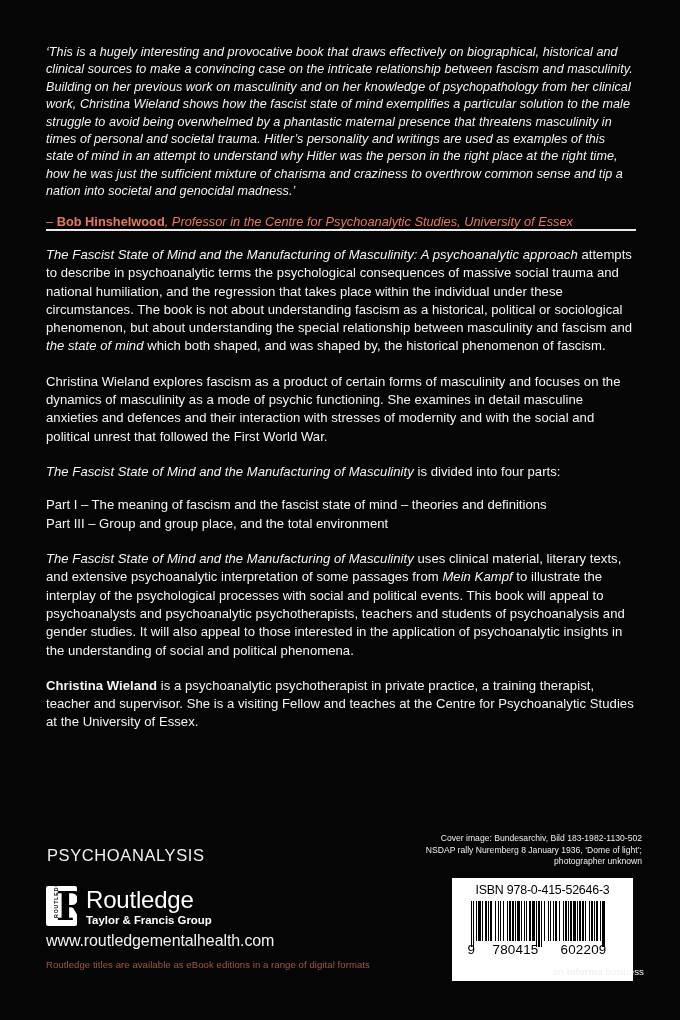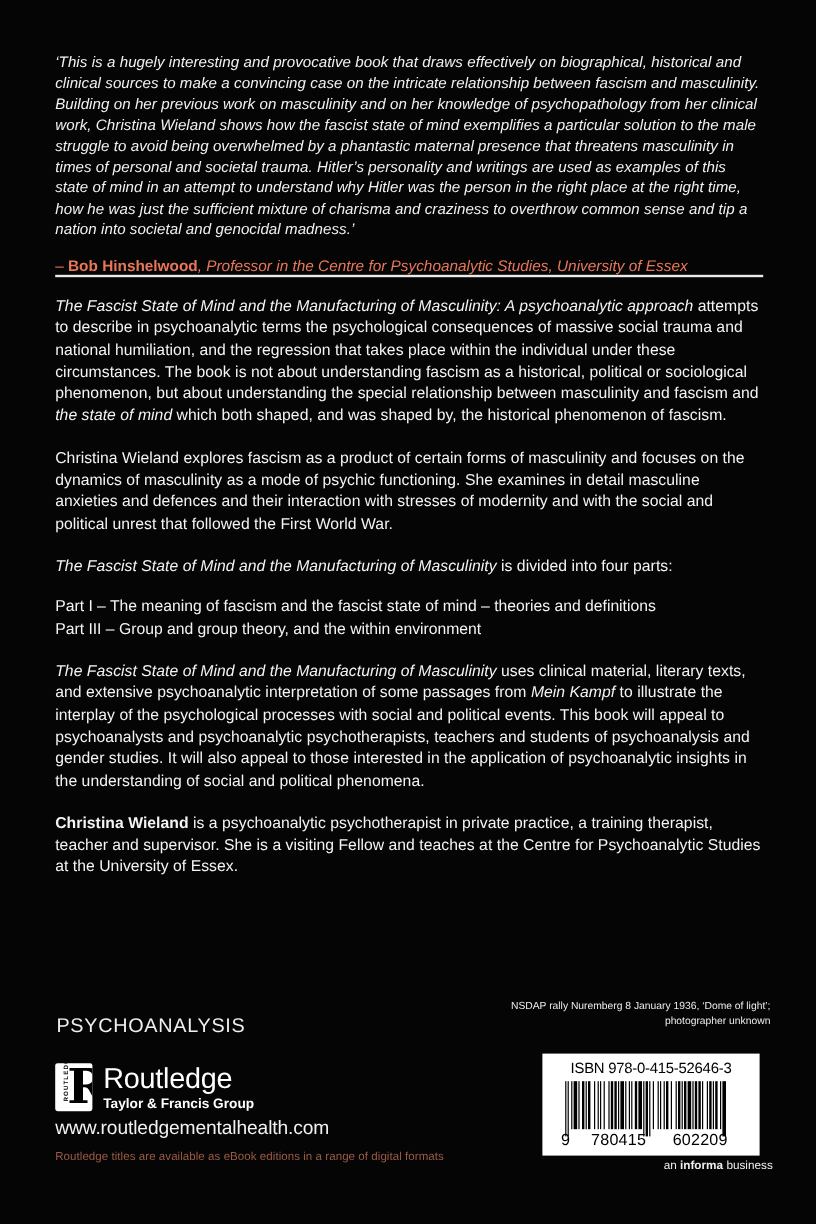--- a/index.html
+++ b/index.html
@@ -190,21 +190,21 @@
     color: #9d5a48;
     letter-spacing: 0.05px;
   }
 
   
   .barcode-box {
     position: absolute;
     left: 452px;
     top: 878px;
     width: 181px;
-    height: 85px;
+    height: 103px;
     background: #ffffff;
     box-sizing: border-box;
     padding: 5px 0 0 0;
   }
   .isbn-text {
     text-align: center;
     color: #000000;
     font-size: 12.4px;
     letter-spacing: -0.2px;
     font-family: "Liberation Sans", sans-serif;
@@ -266,35 +266,36 @@
     </p>
 
     <p class="para">Christina Wieland explores fascism as a product of certain forms of masculinity and focuses on the dynamics of masculinity as a mode of psychic functioning. She examines in detail masculine anxieties and defences and their interaction with stresses of modernity and with the social and political unrest that followed the First World War.</p>
 
     <p class="para tight">
       <span class="ital">The Fascist State of Mind and the Manufacturing of Masculinity</span><span> is divided into four parts:</span>
     </p>
 
     <ul class="parts-list">
       <li>Part I – The meaning of fascism and the fascist state of mind – theories and definitions</li>
-      <li>Part III – Group and group theory, and the within environment</li>
+      <li>Part III – Group and group place, and the total environment</li>
     </ul>
 
     <p class="para">
       <span class="ital">The Fascist State of Mind and the Manufacturing of Masculinity</span><span> uses clinical material, literary texts, and extensive psychoanalytic interpretation of some passages from </span><span class="ital">Mein Kampf</span><span> to illustrate the interplay of the psychological processes with social and political events. This book will appeal to psychoanalysts and psychoanalytic psychotherapists, teachers and students of psychoanalysis and gender studies. It will also appeal to those interested in the application of psychoanalytic insights in the understanding of social and political phenomena.</span>
     </p>
 
     <p class="para">
       <span class="bold">Christina Wieland</span><span> is a psychoanalytic psychotherapist in private practice, a training therapist, teacher and supervisor. She is a visiting Fellow and teaches at the Centre for Psychoanalytic Studies at the University of Essex.</span>
     </p>
   </div>
 
   <div class="subject">PSYCHOANALYSIS</div>
 
   <div class="cover-credit">
+    <div>Cover image: Bundesarchiv, Bild 183-1982-1130-502</div>
     <div>NSDAP rally Nuremberg 8 January 1936, ‘Dome of light’;</div>
     <div>photographer unknown</div>
   </div>
 
   <div class="publisher">
     <div class="logo-row">
       <div class="logo-mark">
         <span class="vert">ROUTLEDGE</span>
         <span class="rglyph">R</span>
       </div>

